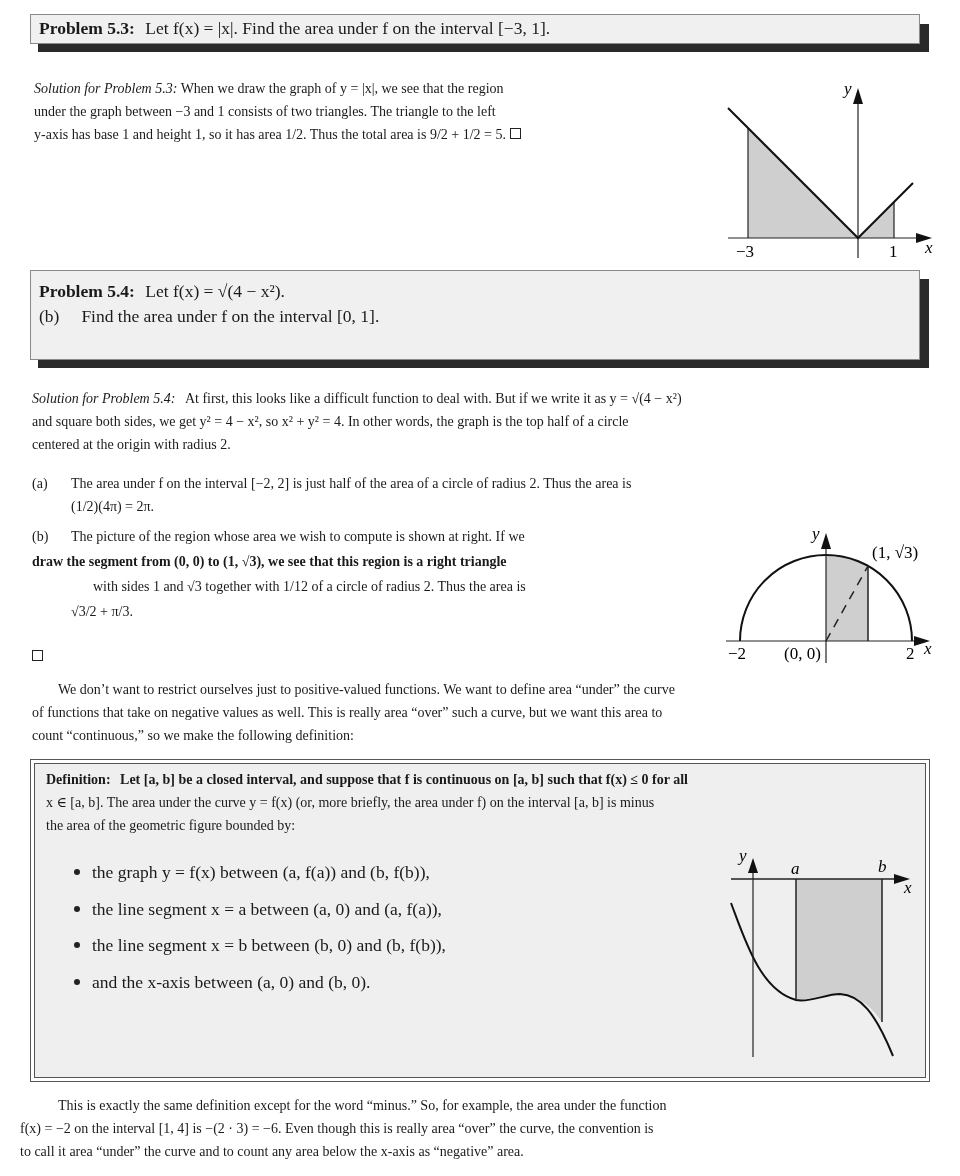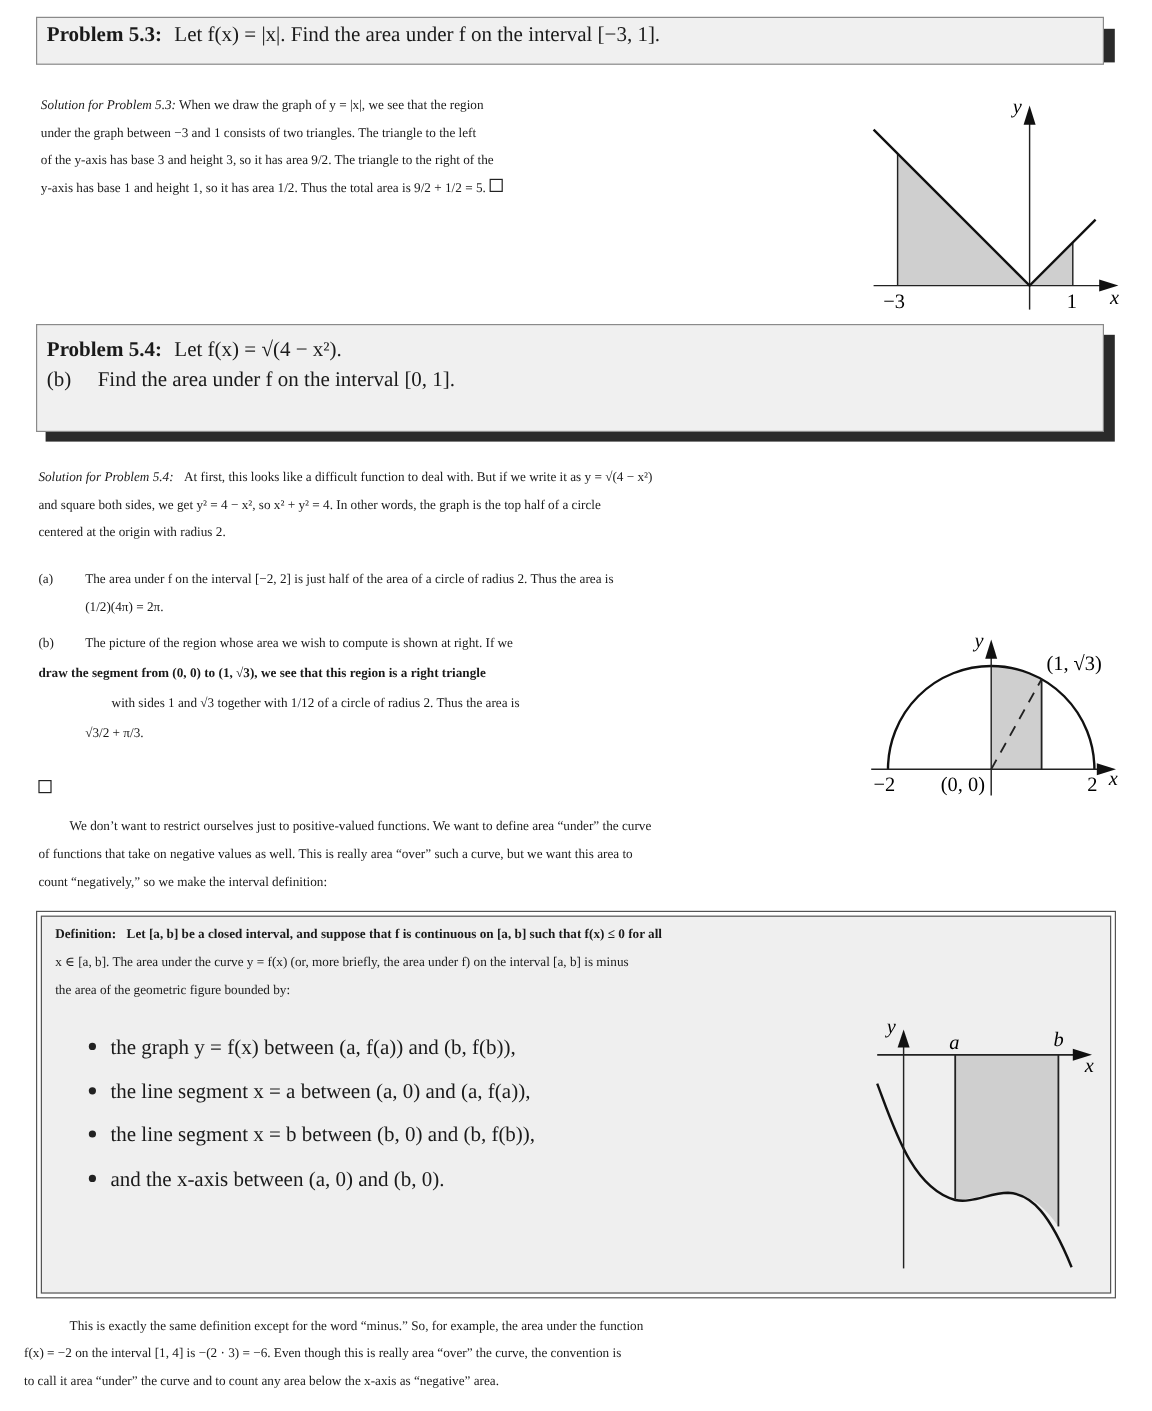--- a/index.html
+++ b/index.html
@@ -3,21 +3,21 @@
   <meta charset="utf-8">
   <style>
     html, body { margin: 0; padding: 0; }
     body {
       width: 960px; height: 1176px; background: #ffffff; position: relative; overflow: hidden;
       font-family: "Liberation Serif", "DejaVu Serif", serif; color: #1a1a1a;
     }
     .abs { position: absolute; }
     .ital { font-style: italic; }
     .bold { font-weight: bold; }
-    .para { font-size: 11px; line-height: 23px; }
+    .para { font-size: 14px; line-height: 23px; }
 
     
     .prob-shadow { position: absolute; background: #2a2a2a; }
     .prob-box {
       position: absolute; background: #f0f0f0; border: 1px solid #8a8a8a;
       font-size: 17.5px; line-height: 25px; padding: 3px 8px; box-sizing: border-box;
     }
 
     
     .def-outer {
@@ -30,32 +30,31 @@
     .bullet-dot { display: inline-block; width: 6px; height: 6px; border-radius: 50%; background: #222; margin-right: 12px; vertical-align: middle; position: relative; top: -2px; }
 
     .qed { display: inline-block; width: 9px; height: 9px; border: 1px solid #222; vertical-align: baseline; }
     svg text { font-family: "Liberation Serif", serif; }
     .lbl { font-size: 17px; }
   </style>
 </head>
 <body>
 
 <div class="prob-shadow" style="left:38px; top:24px; width:891px; height:28px;"></div>
-<div class="prob-box" style="left:30px; top:14px; width:890px; height:40px; line-height:24px; padding-top:1px;">
+<div class="prob-box" style="left:30px; top:14px; width:890px; height:30px; line-height:24px; padding-top:1px;">
   <span class="bold">Problem 5.3:</span>
   <span style="margin-left:6px;">Let f(x) = |x|. Find the area under f on the interval [−3, 1].</span>
 </div>
 
 <div class="abs para" style="left:34px; top:77px; width:680px;">
   <div style="white-space:nowrap;">
     <span class="ital">Solution for Problem 5.3:</span>
     <span>When we draw the graph of y = |x|, we see that the region</span>
   </div>
   <div style="white-space:nowrap;">under the graph between −3 and 1 consists of two triangles. The triangle to the left</div>
-  <div style="white-space:nowrap;">of the y-axis has base 3 and height 3, so it has area 9/2. The triangle to the right of the</div>
   <div style="white-space:nowrap;">
     <span>y-axis has base 1 and height 1, so it has area 1/2. Thus the total area is 9/2 + 1/2 = 5.</span>
     <span class="qed"></span>
   </div>
 </div>
 
 <svg class="abs" style="left:720px; top:70px;" width="240" height="200" viewBox="0 0 240 200">
   <polygon points="28,58 138,168 28,168" fill="#cfcfcf"></polygon>
   <polygon points="138,168 174,132 174,168" fill="#cfcfcf"></polygon>
   <line x1="28" y1="58" x2="28" y2="168" stroke="#222" stroke-width="1.2"></line>
@@ -120,21 +119,21 @@
   <text class="lbl ital" x="204" y="139">x</text>
   <text class="lbl" x="152" y="43">(1, √3)</text>
   <text class="lbl" x="64" y="144">(0, 0)</text>
   <text class="lbl" x="8" y="144">−2</text>
   <text class="lbl" x="186" y="144">2</text>
 </svg>
 
 <div class="abs para" style="left:32px; top:678px; width:906px;">
   <div style="white-space:nowrap; text-indent:26px;">We don’t want to restrict ourselves just to positive-valued functions. We want to define area “under” the curve</div>
   <div style="white-space:nowrap;">of functions that take on negative values as well. This is really area “over” such a curve, but we want this area to</div>
-  <div style="white-space:nowrap;">count “negatively,” so we make the interval definition:</div>
+  <div style="white-space:nowrap;">count “continuous,” so we make the following definition:</div>
 </div>
 
 <div class="def-outer" style="left:30px; top:759px; width:900px; height:323px;"></div>
 <div class="def-inner" style="left:34px; top:763px; width:892px; height:315px;"></div>
 
 <div class="abs para" style="left:46px; top:768px; width:874px;">
   <div style="white-space:nowrap;">
     <span class="bold">Definition:</span>
     <span style="margin-left:6px;font-weight:bold;">Let [a, b] be a closed interval, and suppose that f is continuous on [a, b] such that f(x) ≤ 0 for all</span>
   </div>

